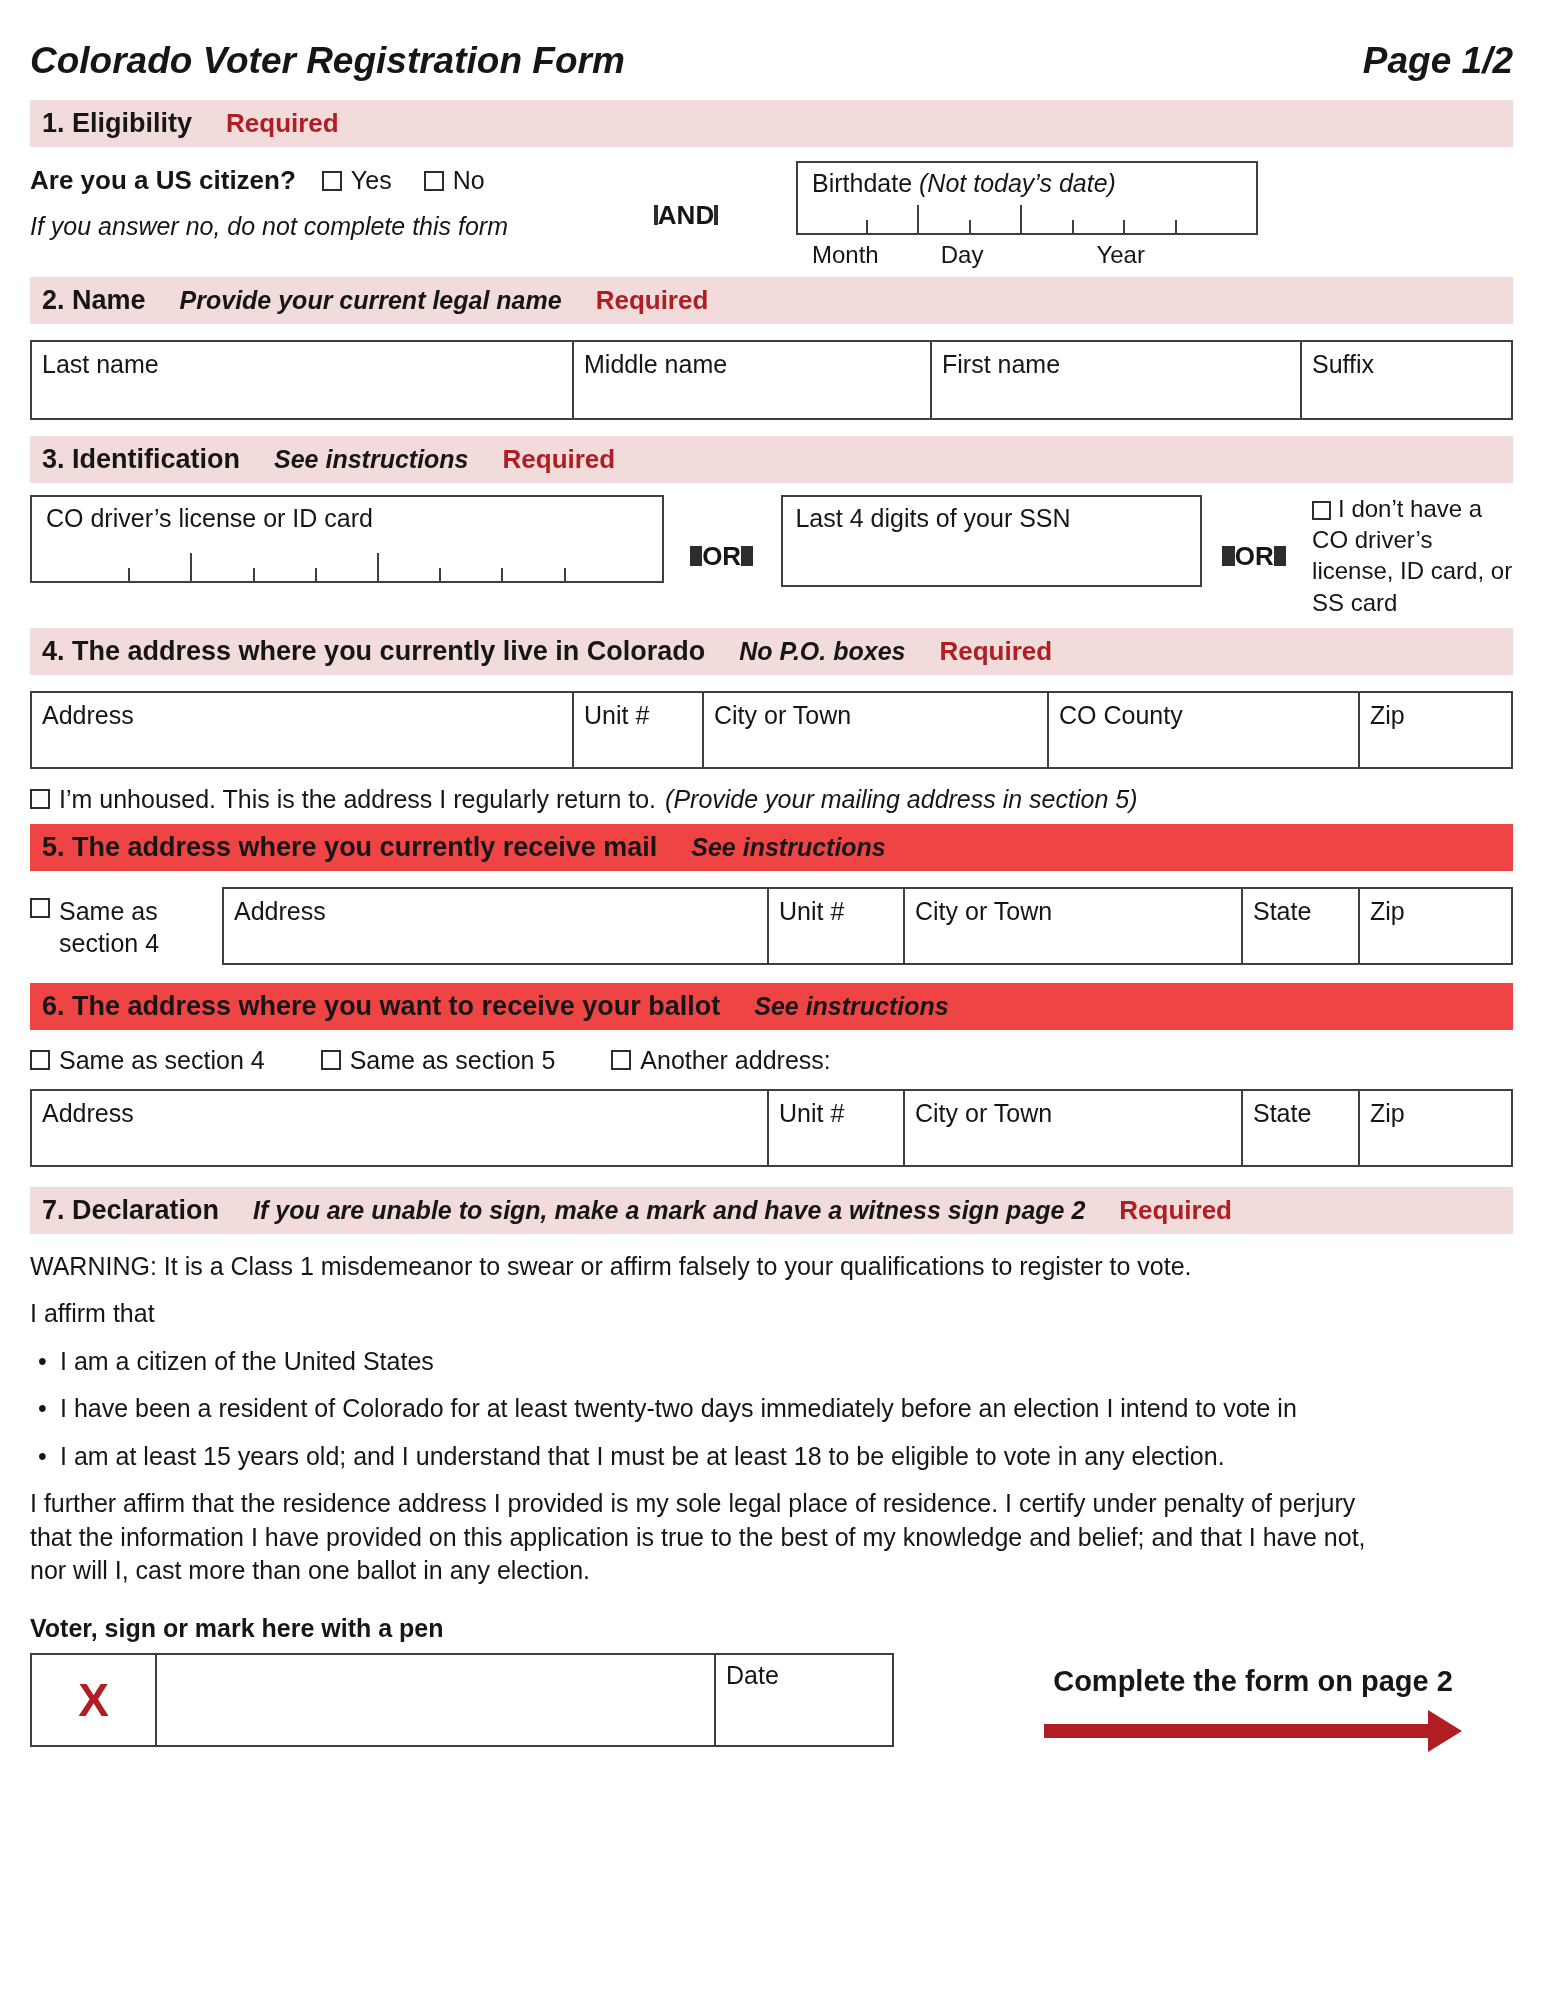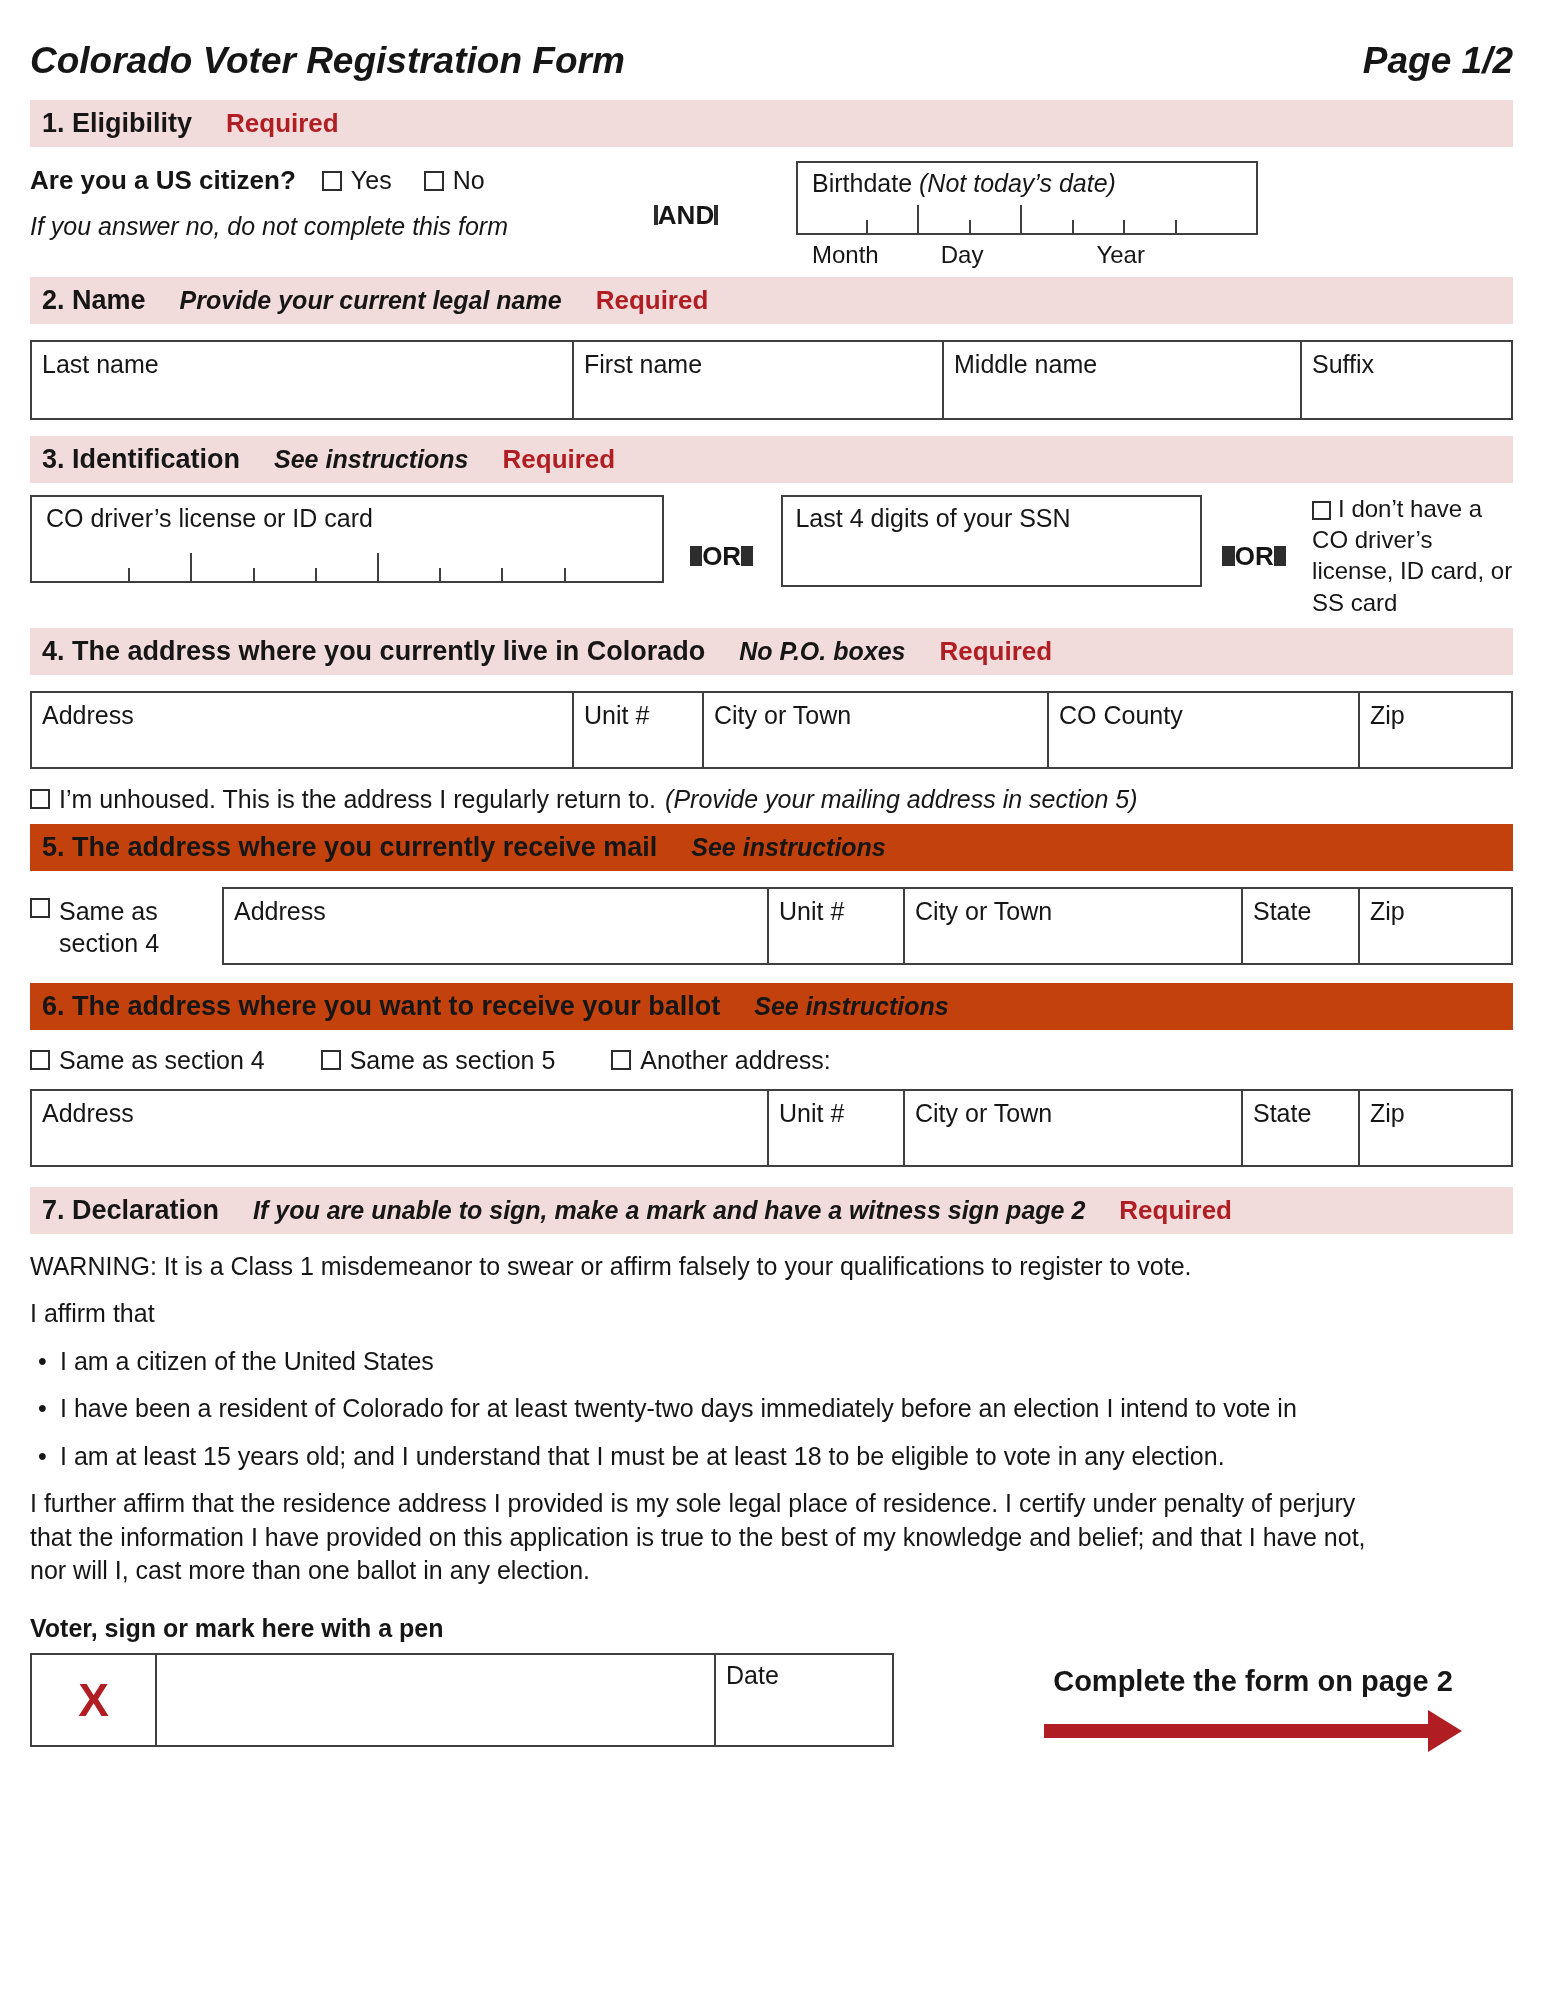--- a/index.html
+++ b/index.html
@@ -8,21 +8,21 @@
   .page { position:relative; width:1545px; height:2000px; background:#fff;
           padding:40px 32px 0 30px; overflow:hidden; }
 
   
   .title-row { display:flex; justify-content:space-between; align-items:baseline; margin-bottom:18px; }
   .title, .pagenum { font-size:37px; font-weight:bold;font-style:italic; }
 
   
   .bar { display:flex; align-items:baseline; gap:34px; padding:8px 12px; }
   .bar.pink { background:#F2DCDB; }
-  .bar.gray { background:#c2410c; }
+  .bar.gray { background:#ef4444; }
   .bar-title { font-size:27px; font-weight:bold; }
   .bar-sub { font-size:25px; font-style:italic; font-weight:bold; }
   .bar-req { font-size:26px; font-weight:bold; color:#B01E24; }
 
   
   .cb { display:inline-block; width:20px; height:20px; border:2.5px solid #2d2d2d;
         background:#fff; margin-right:9px; flex:none; vertical-align:-3px; }
   .it { font-style:italic; }
   .frow { display:flex; border:2px solid #3F3F3F; height:78px; }
   .frow.tall { height:80px; }
@@ -176,25 +176,25 @@
   <div class="bar pink">
     <span class="bar-title">2. Name</span>
     <span class="bar-sub">Provide your current legal name</span>
     <span class="bar-req">Required</span>
   </div>
   <div class="gap16"></div>
   <div class="frow tall">
     <div class="fcell" style="width:540px">
       <span class="flabel">Last name</span>
     </div>
+    <div class="fcell" style="width:358px">
+      <span class="flabel">Middle name</span>
+    </div>
     <div class="fcell" style="width:370px">
       <span class="flabel">First name</span>
-    </div>
-    <div class="fcell" style="width:358px">
-      <span class="flabel">Middle name</span>
     </div>
     <div class="fcell" style="width:211px">
       <span class="flabel">Suffix</span>
     </div>
   </div>
   <div class="gap16"></div>
 
   <div class="bar pink">
     <span class="bar-title">3. Identification</span>
     <span class="bar-sub">See instructions</span>

